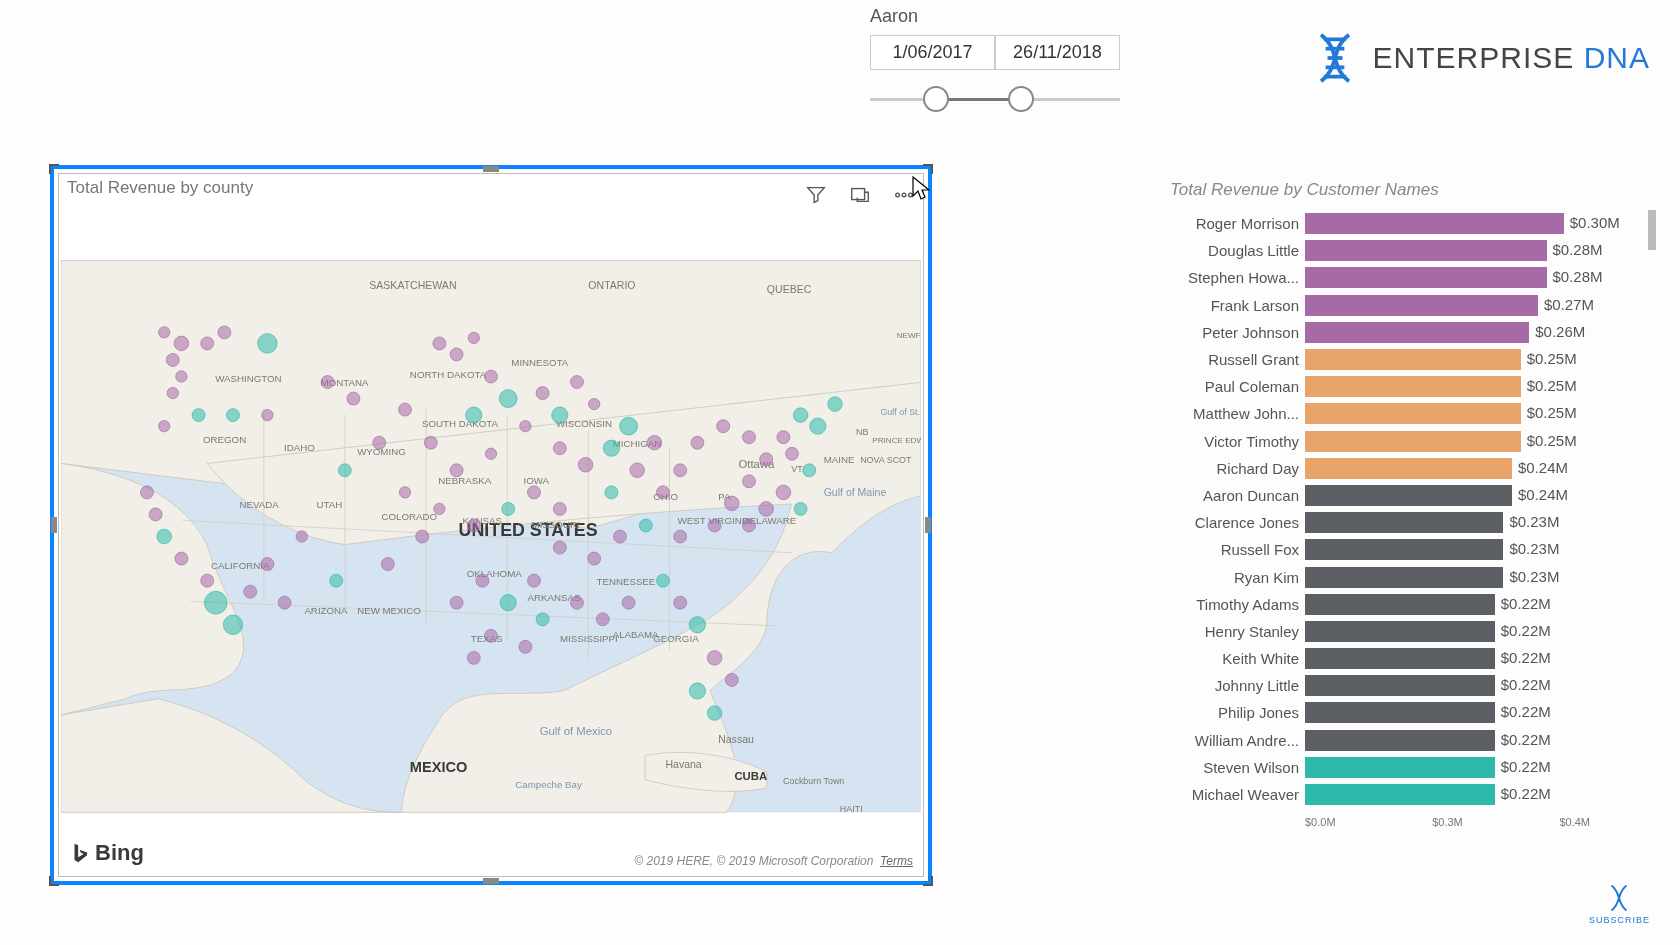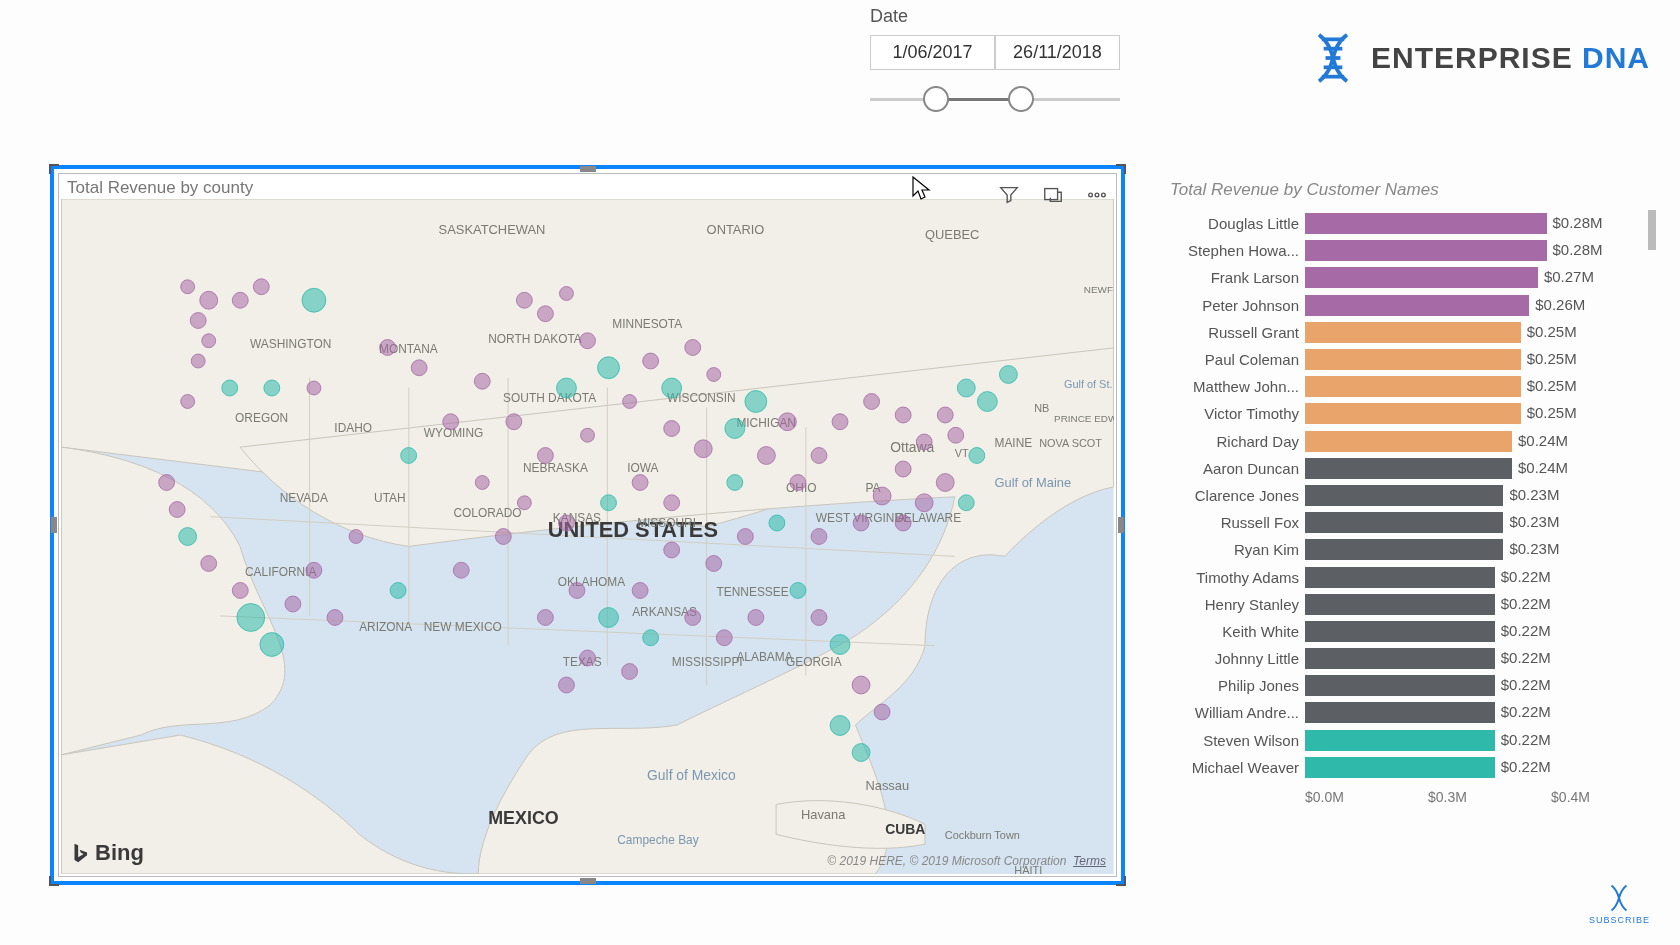--- a/index.html
+++ b/index.html
@@ -11,25 +11,25 @@
   .date-inputs { display: flex; }
   .date-box { border: 1px solid #ccc; padding: 6px 10px; font-size: 18px; color: #333; flex: 1; text-align: center; background:#fff; }
   .slider-track { position: relative; height: 40px; margin-top: 10px;}
   .track-line { position: absolute; top: 18px; left: 0; right: 0; height: 3px; background: #ccc; }
   .track-line .fill { position:absolute; top:0; bottom:0; background:#777; }
   .handle { position: absolute; top: 6px; width: 26px; height: 26px; border-radius: 50%; background: #fff; border: 2px solid #888; }
 
   
   .logo { position: absolute; right: 30px; top: 30px; display: flex; align-items:center; gap:10px; }
   .logo svg { width: 56px; height: 56px; }
-  .logo-text { font-size: 30px; font-weight: 700; letter-spacing: 1px; color:#444;}
+  .logo-text { font-size: 30px; font-weight: 400; letter-spacing: 1px; color:#444;}
   .logo-text .dna { color:#2279d6; }
 
   
-  .map-visual { position: absolute; left: 50px; top: 165px; width: 1075px; height: 720px; border: 4px solid #0a84ff; background:#fff;}
+  .map-visual { position: absolute; left: 50px; top: 165px; width: 882px; height: 720px; border: 4px solid #0a84ff; background:#fff;}
   .map-inner { position:absolute; inset:4px; border:1px solid #bbb; }
   .map-handle { position:absolute; width:16px; height:6px; background:#888;}
   .map-handle.top { top:-3px; left:50%; transform:translateX(-50%);}
   .map-handle.bottom { bottom:-3px; left:50%; transform:translateX(-50%);}
   .map-handle.left { width:6px; height:16px; left:-3px; top:50%; transform:translateY(-50%);}
   .map-handle.right { width:6px; height:16px; right:-3px; top:50%; transform:translateY(-50%);}
   .map-corner { position:absolute; width:10px; height:10px; border:2px solid #555;}
   .map-corner.tl{top:-5px;left:-5px;border-right:none;border-bottom:none;}
   .map-corner.tr{top:-5px;right:-5px;border-left:none;border-bottom:none;}
   .map-corner.bl{bottom:-5px;left:-5px;border-right:none;border-top:none;}
@@ -45,31 +45,31 @@
   .cursor-img { position:absolute; left:912px; top:176px; z-index:10; pointer-events:none;}
 
   
   .bar-visual { position:absolute; left:1170px; top:180px; width:480px; height:690px; }
   .bar-title { color:#888; font-size:17px; margin-bottom:10px;font-style:italic; }
   .bar-row { display:flex; align-items:center; height:27.2px; }
   .bar-label { width:135px; text-align:right; font-size:15px; color:#555; padding-right:6px; white-space:nowrap; overflow:hidden; text-overflow:ellipsis;}
   .bar-track { flex:1; position:relative; height:21px; }
   .bar-rect { position:absolute; top:0; bottom:0; left:0; }
   .bar-value { font-size:15px; color:#555; margin-left:6px; width:auto; }
-  .bar-axis { margin-left:135px; display:flex; justify-content:space-between; font-size:14px; color:#777; margin-top:8px; padding-right:60px;}
+  .bar-axis { margin-left:135px; display:flex; justify-content:space-between; font-size:11px; color:#777; margin-top:8px; padding-right:60px;}
   .scroll-thumb { position:absolute; right:-6px; top:30px; width:8px; height:40px; background:#bbb;}
 
   .subscribe { position:absolute; right:30px; bottom:20px; text-align:center; color:#2279d6; font-size:9px; letter-spacing:1px;}
   .subscribe svg { width:30px; height:30px; display:block; margin:0 auto 2px;}
 </style>
 </head>
 <body>
 
 <div class="date-slicer">
-  <div class="label">Date</div>
+  <div class="label">Aaron</div>
   <div class="date-inputs">
     <div class="date-box">1/06/2017</div>
     <div class="date-box">26/11/2018</div>
   </div>
   <div class="slider-track">
     <div class="track-line">
         <div class="fill" id="slider-fill" style="left: 26%; right: 40%;"></div>
       </div>
     <div class="handle" id="handle-start" style="left: 21%;"></div>
     <div class="handle" id="handle-end" style="left: 55%;"></div>
@@ -311,20 +311,27 @@
 </div>
 
 <svg class="cursor-img" width="20" height="26" viewBox="0 0 20 26">
   <path fill="#fff" stroke="#000" stroke-width="1.2" d="M1 1 L1 20 L6 15 L9 23 L13 21 L10 14 L17 14 Z"></path>
 </svg>
 
 <div class="bar-visual">
   <div class="bar-title">Total Revenue by Customer Names</div>
   <div id="bars">
       <div class="bar-row">
+        <div class="bar-label">Roger Morrison</div>
+        <div class="bar-track">
+          <div class="bar-rect" style="width: 75%; background: rgb(166, 106, 166);"></div>
+          <div class="bar-value" style="position: absolute; left: 75%; top: 1px;">$0.30M</div>
+        </div>
+      </div>
+      <div class="bar-row">
         <div class="bar-label">Douglas Little</div>
         <div class="bar-track">
           <div class="bar-rect" style="width: 70%; background: rgb(166, 106, 166);"></div>
           <div class="bar-value" style="position: absolute; left: 70%; top: 1px;">$0.28M</div>
         </div>
       </div>
       <div class="bar-row">
         <div class="bar-label">Stephen Howa...</div>
         <div class="bar-track">
           <div class="bar-rect" style="width: 70%; background: rgb(166, 106, 166);"></div>

